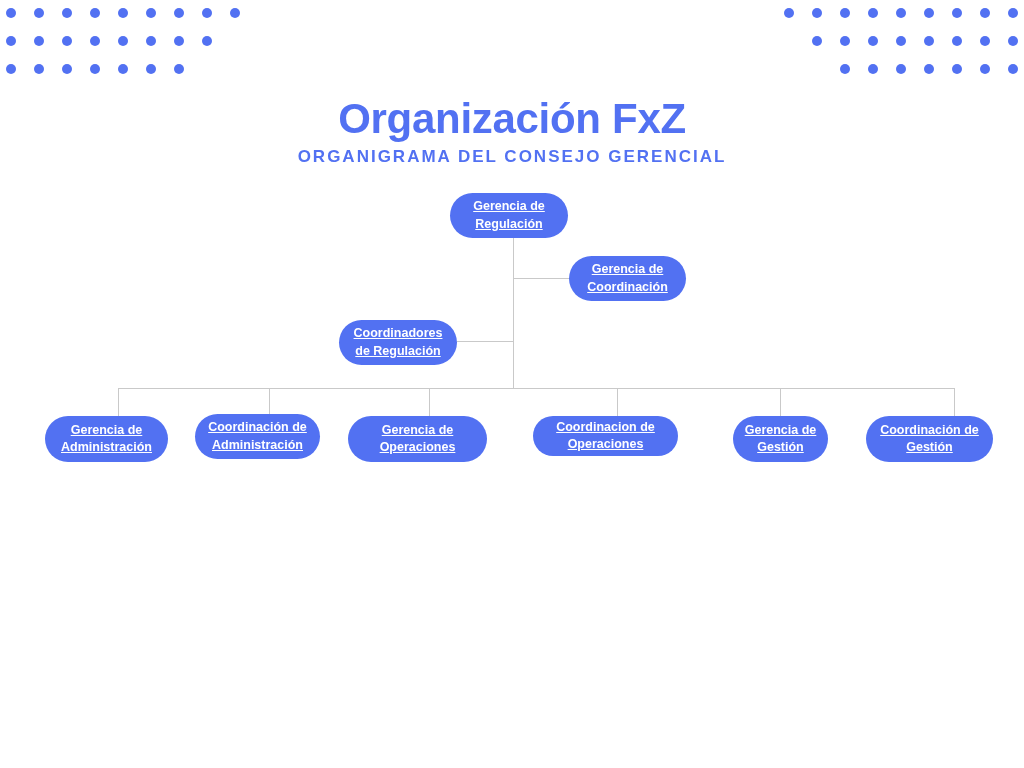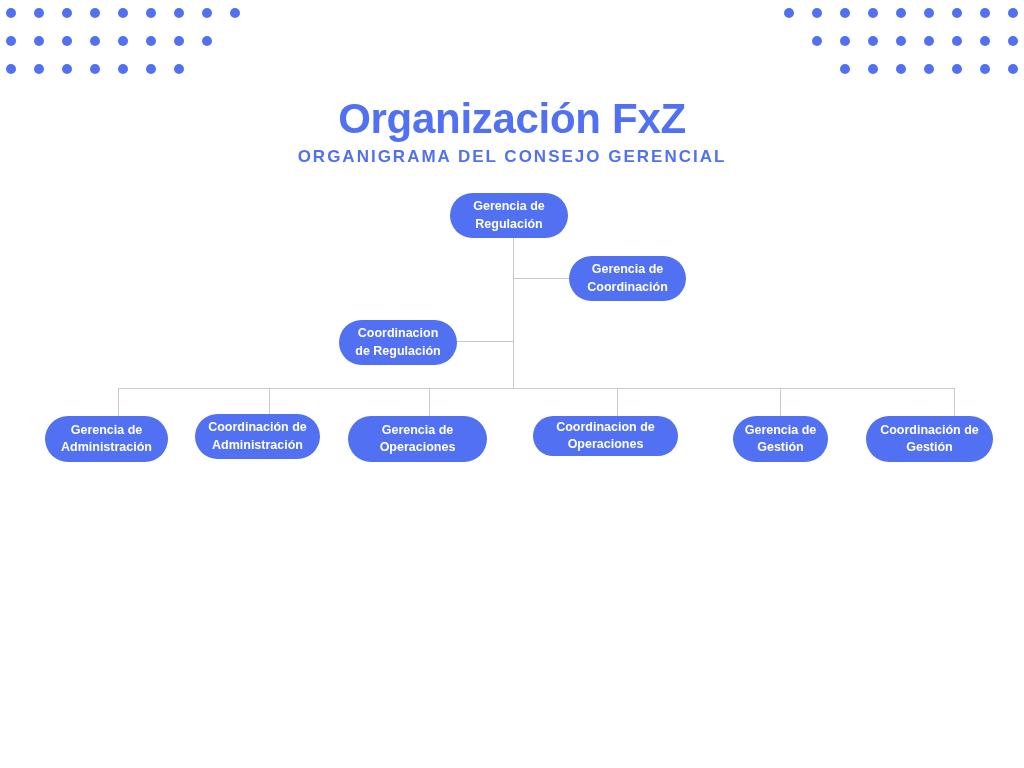--- a/index.html
+++ b/index.html
@@ -87,20 +87,21 @@
     border-radius: 999px;
     display: flex;
     align-items: center;
     justify-content: center;
     text-align: center;
     font-size: 12.5px;
     font-weight: 700;
     line-height: 1.38;
     padding: 0 6px;
     box-sizing: border-box;
+    text-decoration: underline;
   }
   .node-label { display: block; white-space: pre-line; }
 </style>
 </head>
 <body>
 
 <div id="slide">
 
   <div class="dots dots-left">
     <div class="dot-row">
@@ -190,21 +191,21 @@
     <span class="node-label">Gerencia de
 Regulación</span>
   </div>
 
   <div class="node" style="left:569px; top:256px; width:117px; height:45px;">
     <span class="node-label">Gerencia de
 Coordinación</span>
   </div>
 
   <div class="node" style="left:339px; top:320px; width:118px; height:45px;">
-    <span class="node-label">Coordinacion
+    <span class="node-label">Coordinadores
 de Regulación</span>
   </div>
 
   <div class="node" style="left:45px; top:416px; width:123px; height:46px;">
     <span class="node-label">Gerencia de
 Administración</span>
   </div>
 
   <div class="node" style="left:195px; top:414px; width:125px; height:45px;">
     <span class="node-label">Coordinación de

